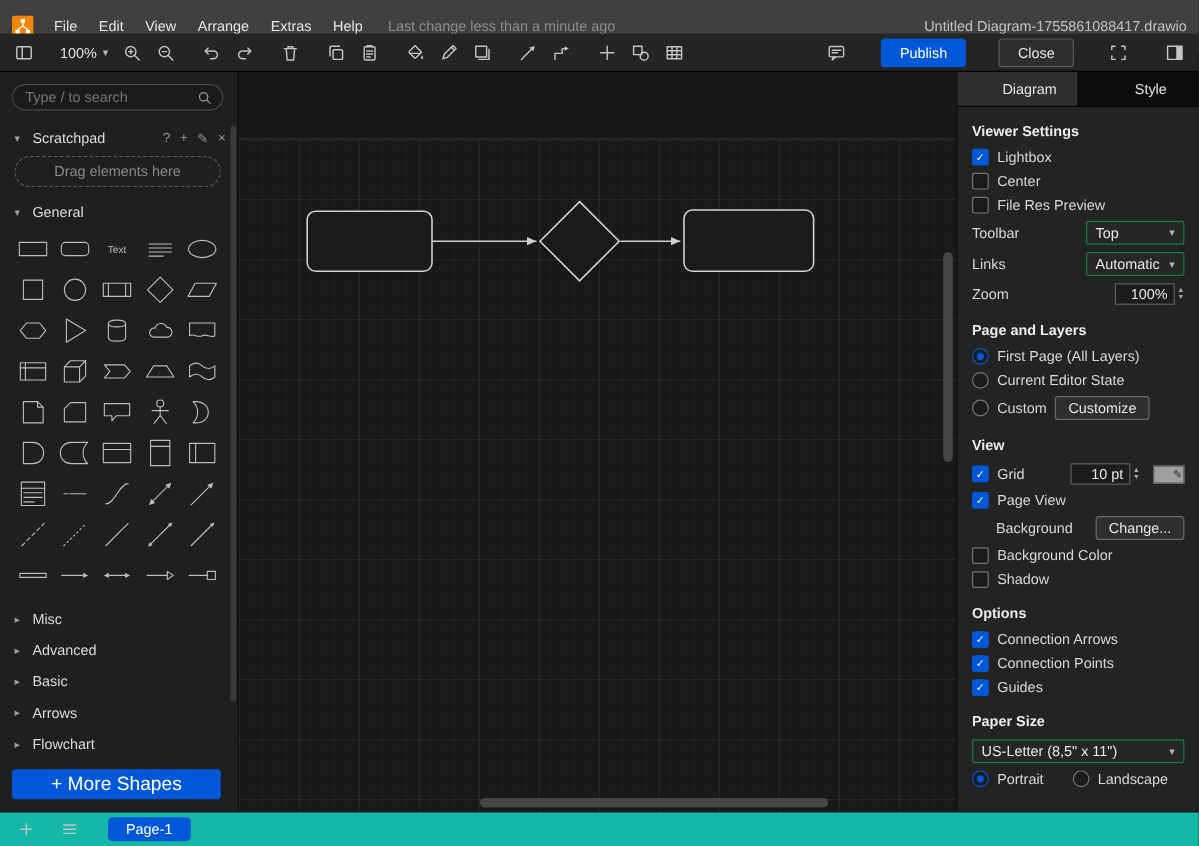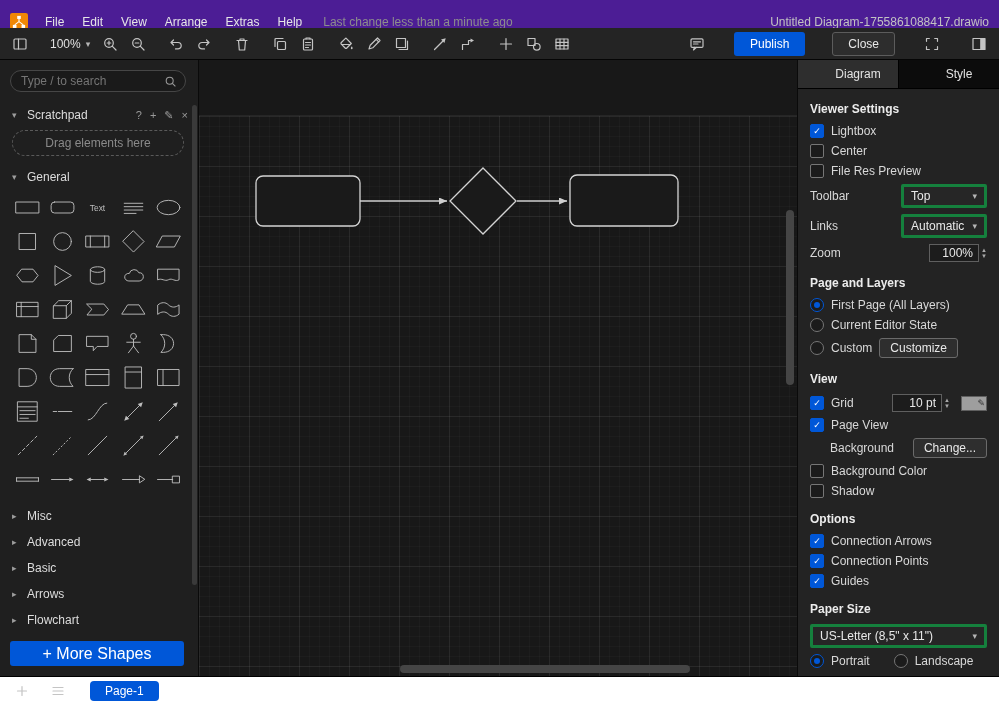--- a/index.html
+++ b/index.html
@@ -1,21 +1,21 @@
 <!DOCTYPE html>
 <html style="--accent: #0057d8;"><head>
 <meta charset="utf-8">
 <style>
   :root{ --accent:#0057d8; }
   html,body{margin:0;padding:0;width:999px;height:705px;overflow:hidden;background:#1e1e1e;}
   .app{position:relative;width:999px;height:705px;background:#1e1e1e;
        font-family:"Liberation Sans",sans-serif;font-size:12px;color:#ddd;}
 
   
-  .menubar{position:absolute;top:0;left:0;right:0;height:44px;background:#4c1d95;
+  .menubar{position:absolute;top:0;left:0;right:0;height:44px;background:#404040;
            border-bottom:1px solid #000;display:flex;align-items:center;padding:0 10px;box-sizing:border-box;}
   .logo{display:inline-flex;margin-right:4px;}
   #menu-items{display:flex;margin-left:4px;}
   .menu-item{padding:3px 9px;border-radius:3px;color:#e6e6e6;cursor:default;}
   .status{margin-left:12px;color:#8d8d8d;}
   .doc-title{margin-left:auto;color:#c2c2c2;}
 
   
   .toolbar{position:absolute;top:28px;left:0;right:0;height:32px;background:#242424;
            border-bottom:1px solid #050505;display:flex;align-items:center;padding:0 10px;box-sizing:border-box;}
@@ -81,35 +81,35 @@
   .spacer{flex:1;}
   .cb{width:12px;height:12px;min-width:12px;border:1px solid #767676;border-radius:2px;background:#1b1b1b;
       display:inline-flex;align-items:center;justify-content:center;cursor:pointer;}
   .cb.on{background:var(--accent);border-color:var(--accent);}
   .cb.on::after{content:"\2713";color:#fff;font-size:9px;line-height:1;}
   .radio{width:12px;height:12px;min-width:12px;border:1px solid #767676;border-radius:50%;background:#1b1b1b;
          display:inline-flex;align-items:center;justify-content:center;cursor:pointer;}
   .radio.on{border-color:var(--accent);}
   .radio.on::after{content:"";width:6px;height:6px;border-radius:50%;background:var(--accent);}
   .sel{display:inline-flex;align-items:center;justify-content:space-between;gap:8px;background:#262626;
-       border:3px solid #15803d;border-radius:2px;padding:2px 7px;color:#e8e8e8;min-width:66px;cursor:pointer;}
+       border:1px solid #15803d;border-radius:2px;padding:2px 7px;color:#e8e8e8;min-width:66px;cursor:pointer;}
   .sel.full{flex:1;}
   .numwrap{display:inline-flex;align-items:center;}
   .num{display:inline-flex;align-items:center;justify-content:flex-end;background:#1c1c1c;
        border:1px solid #5f5f5f;padding:1px 5px;min-width:38px;color:#e8e8e8;}
   .spin{display:inline-flex;flex-direction:column;margin-left:2px;}
   .spin span{font-size:6px;line-height:6px;color:#a8a8a8;cursor:pointer;}
   .swatch{width:24px;height:13px;border:1px solid #5f5f5f;background:#9e9e9e;display:inline-flex;
           align-items:center;justify-content:flex-end;margin-left:4px;cursor:pointer;}
   .swatch .pencil{font-size:9px;color:#2e2e2e;padding-right:1px;}
   .btn-sm{background:#2e2e2e;border:1px solid #6a6a6a;border-radius:3px;color:#e8e8e8;padding:2px 10px;
           font-family:"Liberation Sans",sans-serif;font-size:12px;cursor:pointer;}
 
   
-  .footer{position:absolute;left:0;right:0;bottom:0;height:29px;background:#ffffff;border-top:1px solid #000;
+  .footer{position:absolute;left:0;right:0;bottom:0;height:29px;background:#14b8a6;border-top:1px solid #000;
           display:flex;align-items:center;padding:0 12px;box-sizing:border-box;gap:16px;}
   .page-tab{background:var(--accent);color:#fff;border-radius:4px;padding:3px 15px;margin-left:6px;cursor:pointer;}
 </style>
 </head>
 <body>
 
 <div class="app">
 
   <header class="menubar">
     <span class="logo">

